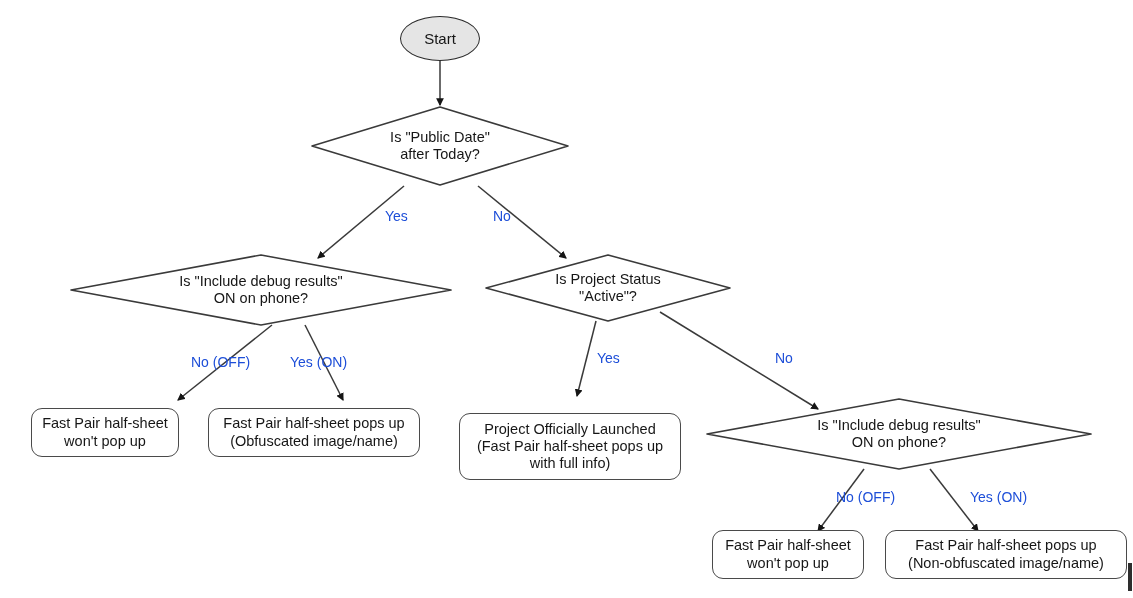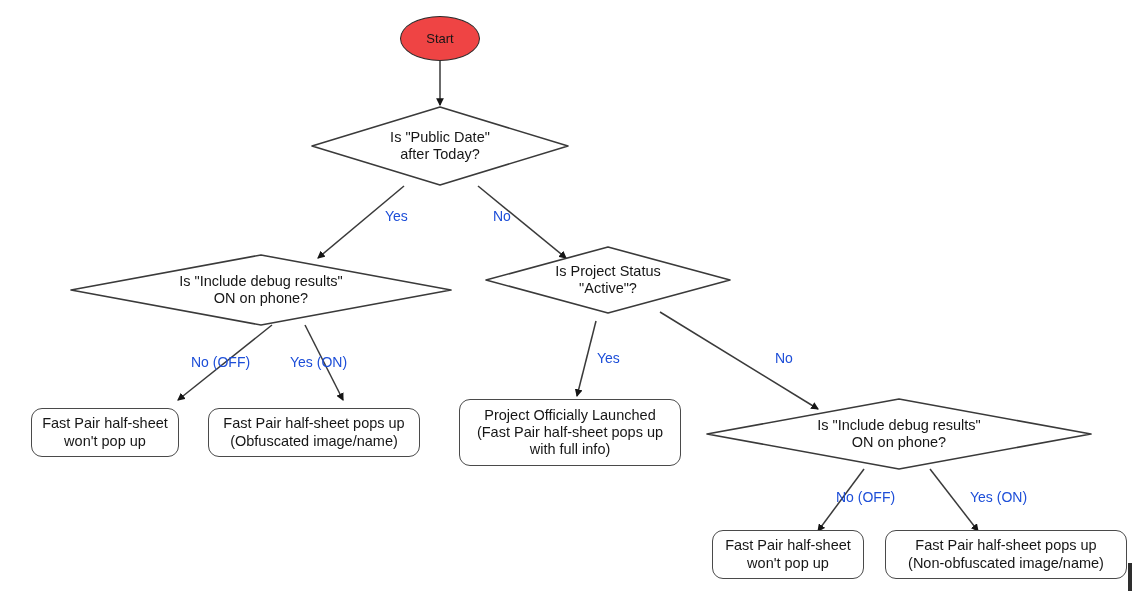--- a/index.html
+++ b/index.html
@@ -36,22 +36,22 @@
     justify-content: center;
     text-align: center;
     line-height: 1.18;
     color: #161616;
     white-space: pre-line;
   }
   
   .n-ellipse {
     border: 1.4px solid #2b2b2b;
     border-radius: 50%;
-    background: #ef4444;
-    font-size: 13px;
+    background: #e5e5e5;
+    font-size: 15px;
   }
   
   .n-box {
     border: 1.5px solid #4a4a4a;
     border-radius: 11px;
     background: #fff;
     font-size: 14.5px;
     padding: 2px 6px;
   }
   
@@ -131,21 +131,21 @@
   </div>
 
   <div class="node n-diamond" style="left:66px; top:252px; width:390px; height:76px;">
     <svg class="dia-svg" viewBox="0 0 390 76" preserveAspectRatio="none">
       <path d="M 195 3 L 385 38 L 195 73 L 5 38 Z" fill="#ffffff" stroke="#3a3a3a" stroke-width="1.6" stroke-linejoin="round" vector-effect="non-scaling-stroke"></path>
     </svg>
     <span class="dia-label">Is "Include debug results"
 ON on phone?</span>
   </div>
 
-  <div class="node n-diamond" style="left:481px; top:244px; width:254px; height:72px;">
+  <div class="node n-diamond" style="left:481px; top:252px; width:254px; height:72px;">
     <svg class="dia-svg" viewBox="0 0 254 72" preserveAspectRatio="none">
       <path d="M 127 3 L 249 36 L 127 69 L 5 36 Z" fill="#ffffff" stroke="#3a3a3a" stroke-width="1.6" stroke-linejoin="round" vector-effect="non-scaling-stroke"></path>
     </svg>
     <span class="dia-label">Is Project Status
 "Active"?</span>
   </div>
 
   <div class="node n-diamond" style="left:702px; top:396px; width:394px; height:76px;">
     <svg class="dia-svg" viewBox="0 0 394 76" preserveAspectRatio="none">
       <path d="M 197 3 L 389 38 L 197 73 L 5 38 Z" fill="#ffffff" stroke="#3a3a3a" stroke-width="1.6" stroke-linejoin="round" vector-effect="non-scaling-stroke"></path>
@@ -157,21 +157,21 @@
   <div class="node n-box" style="left:31px; top:408px; width:148px; height:49px;">
     <span>Fast Pair half-sheet
 won't pop up</span>
   </div>
 
   <div class="node n-box" style="left:208px; top:408px; width:212px; height:49px;">
     <span>Fast Pair half-sheet pops up
 (Obfuscated image/name)</span>
   </div>
 
-  <div class="node n-box" style="left:459px; top:399px; width:222px; height:67px;">
+  <div class="node n-box" style="left:459px; top:413px; width:222px; height:67px;">
     <span>Project Officially Launched
 (Fast Pair half-sheet pops up
 with full info)</span>
   </div>
 
   <div class="node n-box" style="left:712px; top:530px; width:152px; height:49px;">
     <span>Fast Pair half-sheet
 won't pop up</span>
   </div>
 

